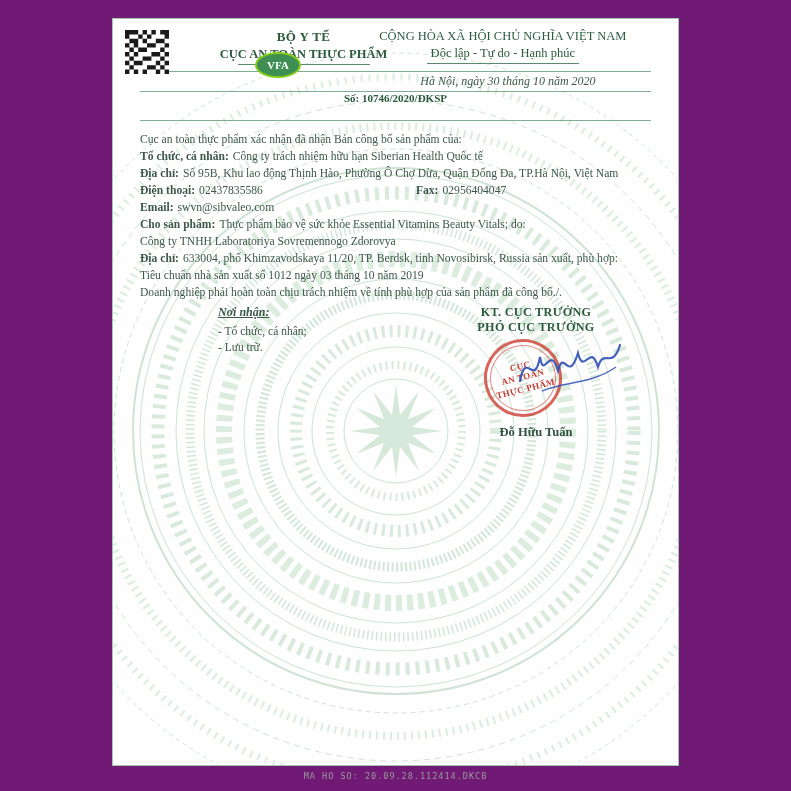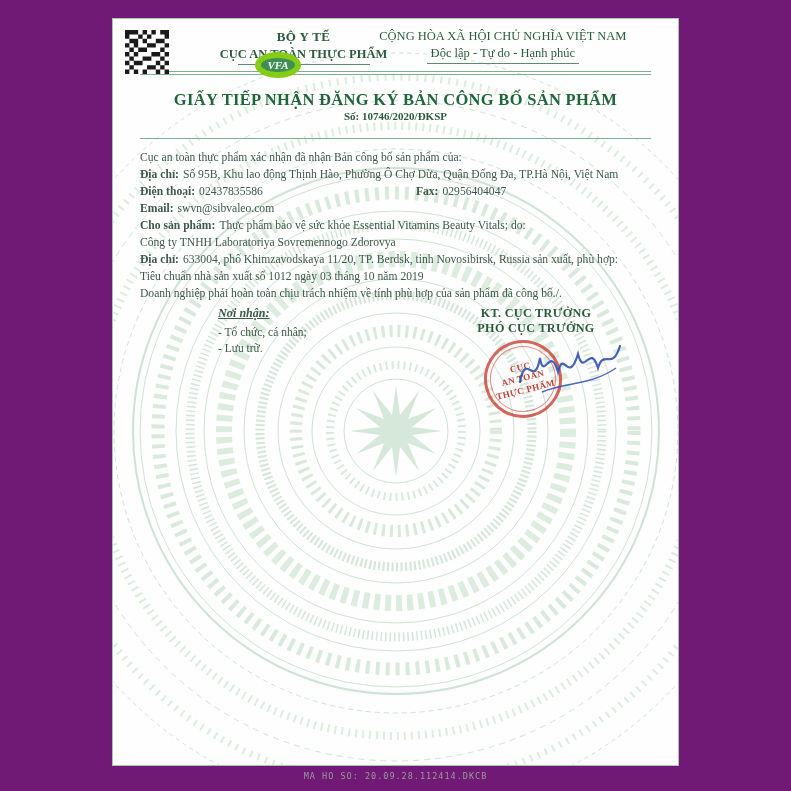--- a/index.html
+++ b/index.html
@@ -13,21 +13,21 @@
   .header-row{position:relative;height:40px}
   .h-left{position:absolute;left:2%;width:60%;text-align:center}
   .h-right{position:absolute;left:44%;width:54%;text-align:center}
   .ministry{font-weight:bold;font-size:13px;color:#2c5a3e;letter-spacing:.4px}
   .dept{font-weight:bold;font-size:12.5px;color:#2c5a3e;margin-top:2px}
   .country{font-weight:normal;font-size:12.5px;color:#2c5a3e}
   .motto{font-weight:normal;font-size:12.5px;color:#2c5a3e;margin-top:2px}
   .short-rule{border-top:1px solid #5c8a6e;width:132px;margin:2px auto 0}
   .motto-rule{width:152px}
   .logo{position:absolute;left:142px;top:33px;width:46px;height:26px;border-radius:50%;
-        background:#3f8f55;border:6px solid #84cc16;color:#fff;font-style:italic;font-weight:bold;
+        background:#3f8f55;border:2px solid #84cc16;color:#fff;font-weight:bold;
         font-size:11px;display:flex;align-items:center;justify-content:center;z-index:2}
   .rule{border-top:1px solid #7fae92}
   .rule-1{margin-top:2px}
   .rule-2{margin-top:2px}
   .rule-3{margin-top:16px}
   .date-line{font-style:italic;font-size:12px;width:56%;margin-left:auto;text-align:center;margin-top:2px}
   .doc-title{margin-top:15px;text-align:center;font-weight:bold;font-size:16.5px;color:#20663a;letter-spacing:.3px}
   .doc-number{text-align:center;font-weight:bold;font-size:11px;color:#2c5a3e}
   .body-text{margin-top:12px;font-size:11.6px;line-height:1.25}
   .body-text p{margin:0 0 2.5px}
@@ -98,28 +98,31 @@
         <div class="h-right">
           <div class="country">CỘNG HÒA XÃ HỘI CHỦ NGHĨA VIỆT NAM</div>
           <div class="motto">Độc lập - Tự do - Hạnh phúc</div>
           <div class="short-rule motto-rule"></div>
         </div>
       </div>
 
       <div class="logo">VFA</div>
 
       <div class="rule rule-1"></div>
+      <div class="date-line">Hà Nội, ngày 30 tháng 10 năm 2020</div>
       <div class="rule rule-2"></div>
 
-      <div class="doc-title">GIẤY TIẾP NHẬN ĐĂNG KÝ BẢN CÔNG BỐ SẢN PHẨM</div>
       <div class="doc-number">Số: 10746/2020/ĐKSP</div>
       <div class="rule rule-3"></div>
 
       <div class="body-text">
         <p><span>Cục an toàn thực phẩm xác nhận đã nhận Bản công bố sản phẩm của:</span></p>
+        <p>
+          <span class="lbl">Tổ chức, cá nhân:</span><span>Công ty trách nhiệm hữu hạn Siberian Health Quốc tế</span>
+        </p>
         <p>
           <span class="lbl">Địa chỉ:</span><span>Số 95B, Khu lao động Thịnh Hào, Phường Ô Chợ Dừa, Quận Đống Đa, TP.Hà Nội, Việt Nam</span>
         </p>
         <p class="phone-row">
           <span class="phone-part">
             <span class="lbl">Điện thoại:</span><span>02437835586</span>
           </span>
           <span>
             <span class="lbl">Fax:</span><span>02956404047</span>
           </span>
@@ -151,20 +154,21 @@
             <div class="stamp">
               <div>CỤC</div>
               <div>AN TOÀN</div>
               <div>THỰC PHẨM</div>
             </div>
             <svg class="sig-svg" width="110" height="80" viewBox="0 0 110 80">
               <path d="M4 50 C10 18 18 58 24 26 C28 50 34 12 42 40 C48 16 52 54 62 22 C68 46 74 10 82 36 C88 16 96 40 104 14" stroke="#3050b5" stroke-width="2.2" fill="none" stroke-linecap="round" opacity="0.9"></path>
               <path d="M26 60 C48 50 74 54 100 36" stroke="#3050b5" stroke-width="1.5" fill="none" opacity="0.85"></path>
             </svg>
           </div>
+          <div class="signer">Đỗ Hữu Tuấn</div>
         </div>
       </div>
 
     </div>
   </div>
 
   <div class="footer-code">MA HO SO: 20.09.28.112414.DKCB</div>
 </div>
 
 </body></html>

